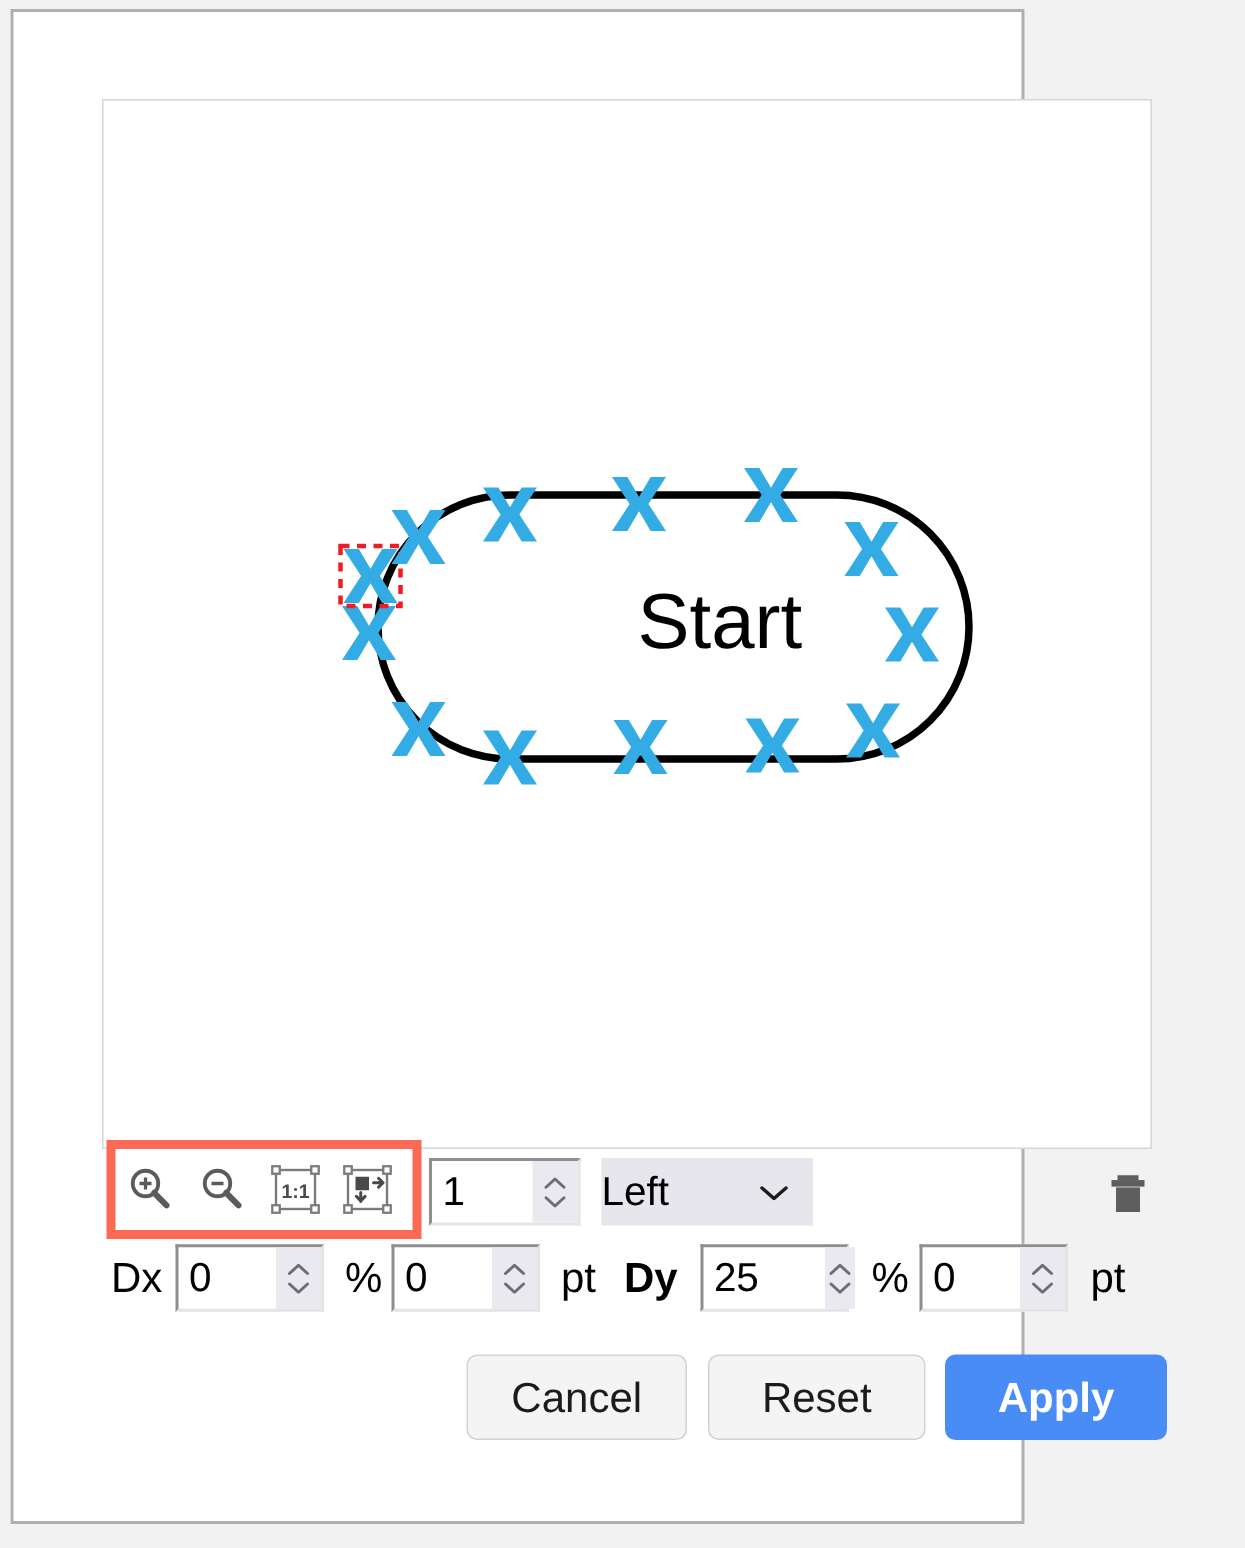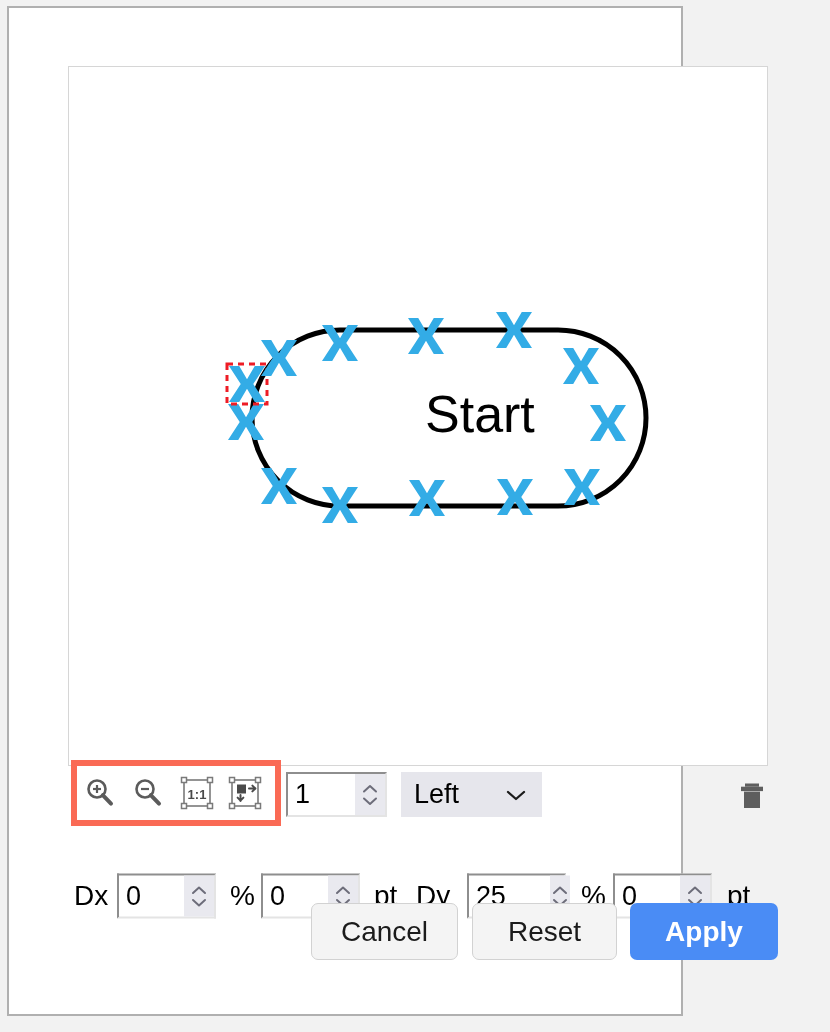--- a/index.html
+++ b/index.html
@@ -123,21 +123,20 @@
     width: 141px;
     height: 45px;
     background: #e6e6ec;
     border: none;
     box-sizing: border-box;
     display: flex;
     align-items: center;
     cursor: pointer;
   }
   .align-select-label {
-    padding-left: 13px;
     font-size: 27px;
     color: #000;
   }
   .align-chev {
     position: absolute;
     right: 14px;
     top: 50%;
     transform: translateY(-50%);
   }
 
@@ -172,21 +171,21 @@
     cursor: pointer;
     display: flex;
     align-items: center;
     justify-content: center;
   }
 
   
   .delta-row {
     position: absolute;
     left: 55px;
-    top: 860px;
+    top: 816px;
     width: 710px;
     height: 56px;
     text-align: right;
   }
   .delta-label {
     position: absolute;
     top: 50%;
     transform: translateY(-50%);
     font-size: 28px;
     color: #000;
@@ -198,21 +197,21 @@
     transform: translateY(-50%);
     width: 99px;
     height: 45px;
   }
 
   .dx-label  { left: 10px; }
   .dx-pct    { left: 53px; }
   .dx-pctsym { left: 166px; }
   .dx-pt     { left: 197px; }
   .dx-ptsym  { left: 310px; }
-  .dy-label  { left: 352px; }
+  .dy-label  { left: 352px; font-weight: bold; }
   .dy-pct    { left: 403px; gap: 44px; }
   .dy-pctsym { left: 517px; }
   .dy-pt     { left: 549px; }
   .dy-ptsym  { left: 663px; }
 
   
   .footer-row {
     position: absolute;
     left: 290px;
     top: 895px;

